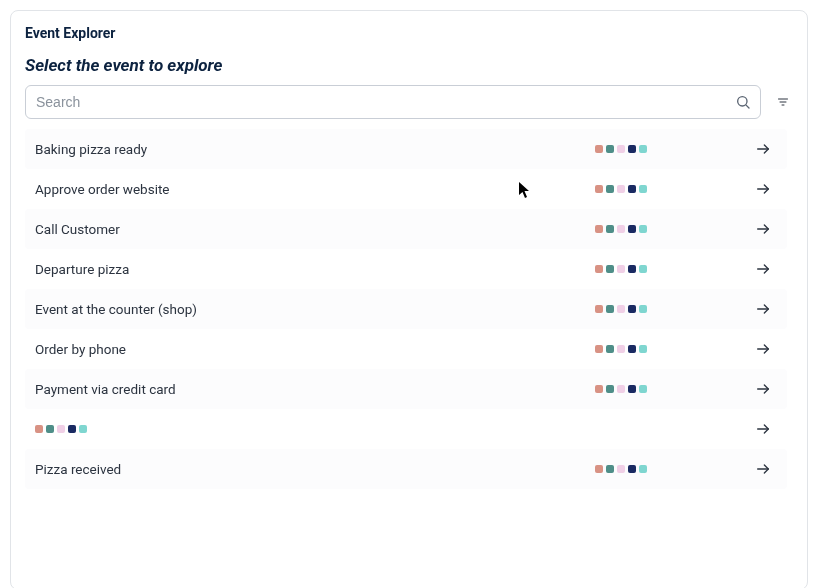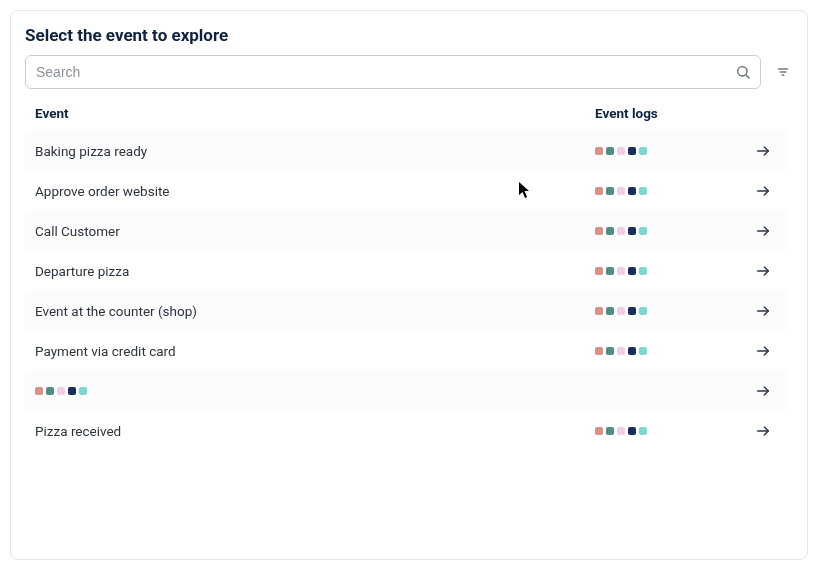--- a/index.html
+++ b/index.html
@@ -20,20 +20,21 @@
       font-size: 14px;
       font-weight: 700;
       color: #0d2340;
       margin-bottom: 14px;
     }
     .panel-subtitle {
       font-size: 17px;
       font-weight: 700;
       color: #0d2340;
       margin-bottom: 10px;
+      font-style: italic;
     }
     .search-row {
       display: flex;
       align-items: center;
       gap: 12px;
       margin-bottom: 10px;
     }
     .search-wrap {
       flex: 1;
       position: relative;
@@ -126,20 +127,21 @@
       position: absolute;
       left: 507px;
       top: 170px;
       pointer-events: none;
     }
   </style>
 </head>
 <body>
 
 <div class="panel">
+  <div class="panel-title">Event Explorer</div>
   <div class="panel-subtitle">Select the event to explore</div>
 
   <div class="search-row">
     <div class="search-wrap">
       <input class="search-input" type="text" placeholder="Search" style="">
       <button class="search-icon-btn">
         <svg width="16" height="16" viewBox="0 0 24 24" fill="none" stroke="#5a6472" stroke-width="2" stroke-linecap="round" stroke-linejoin="round">
             <circle cx="11" cy="11" r="7"></circle>
             <line x1="21" y1="21" x2="16.65" y2="16.65"></line>
           </svg>
@@ -148,24 +150,20 @@
     <button class="filter-btn">
       <svg width="16" height="16" viewBox="0 0 24 24" fill="none" stroke="#2c3440" stroke-width="2" stroke-linecap="round">
           <line x1="3" y1="6" x2="21" y2="6"></line>
           <line x1="6" y1="12" x2="18" y2="12"></line>
           <line x1="10" y1="18" x2="14" y2="18"></line>
         </svg>
     </button>
   </div>
 
   <div class="table-wrap">
-    <div class="col-headers">
-      <div class="col-event">Event</div>
-      <div class="col-logs">Event logs</div>
-    </div>
     <div id="rows">
         <div class="row">
           <div class="row-name">Baking pizza ready</div>
           <div class="row-logs">
             <span class="dot" style="background: rgb(216, 146, 132);"></span>
             <span class="dot" style="background: rgb(78, 142, 136);"></span>
             <span class="dot" style="background: rgb(240, 207, 230);"></span>
             <span class="dot" style="background: rgb(26, 42, 98);"></span>
             <span class="dot" style="background: rgb(127, 214, 208);"></span>
           </div>
@@ -219,20 +217,36 @@
           </div>
           <div class="row-arrow">
             <svg width="16" height="16" viewBox="0 0 24 24" fill="none" stroke="#2c3440" stroke-width="2" stroke-linecap="round" stroke-linejoin="round">
               <line x1="4" y1="12" x2="20" y2="12"></line>
               <polyline points="14 6 20 12 14 18"></polyline>
             </svg>
           </div>
         </div>
         <div class="row">
           <div class="row-name">Event at the counter (shop)</div>
+          <div class="row-logs">
+            <span class="dot" style="background: rgb(216, 146, 132);"></span>
+            <span class="dot" style="background: rgb(78, 142, 136);"></span>
+            <span class="dot" style="background: rgb(240, 207, 230);"></span>
+            <span class="dot" style="background: rgb(26, 42, 98);"></span>
+            <span class="dot" style="background: rgb(127, 214, 208);"></span>
+          </div>
+          <div class="row-arrow">
+            <svg width="16" height="16" viewBox="0 0 24 24" fill="none" stroke="#2c3440" stroke-width="2" stroke-linecap="round" stroke-linejoin="round">
+              <line x1="4" y1="12" x2="20" y2="12"></line>
+              <polyline points="14 6 20 12 14 18"></polyline>
+            </svg>
+          </div>
+        </div>
+        <div class="row">
+          <div class="row-name">Order by phone</div>
           <div class="row-logs">
             <span class="dot" style="background: rgb(216, 146, 132);"></span>
             <span class="dot" style="background: rgb(78, 142, 136);"></span>
             <span class="dot" style="background: rgb(240, 207, 230);"></span>
             <span class="dot" style="background: rgb(26, 42, 98);"></span>
             <span class="dot" style="background: rgb(127, 214, 208);"></span>
           </div>
           <div class="row-arrow">
             <svg width="16" height="16" viewBox="0 0 24 24" fill="none" stroke="#2c3440" stroke-width="2" stroke-linecap="round" stroke-linejoin="round">
               <line x1="4" y1="12" x2="20" y2="12"></line>

